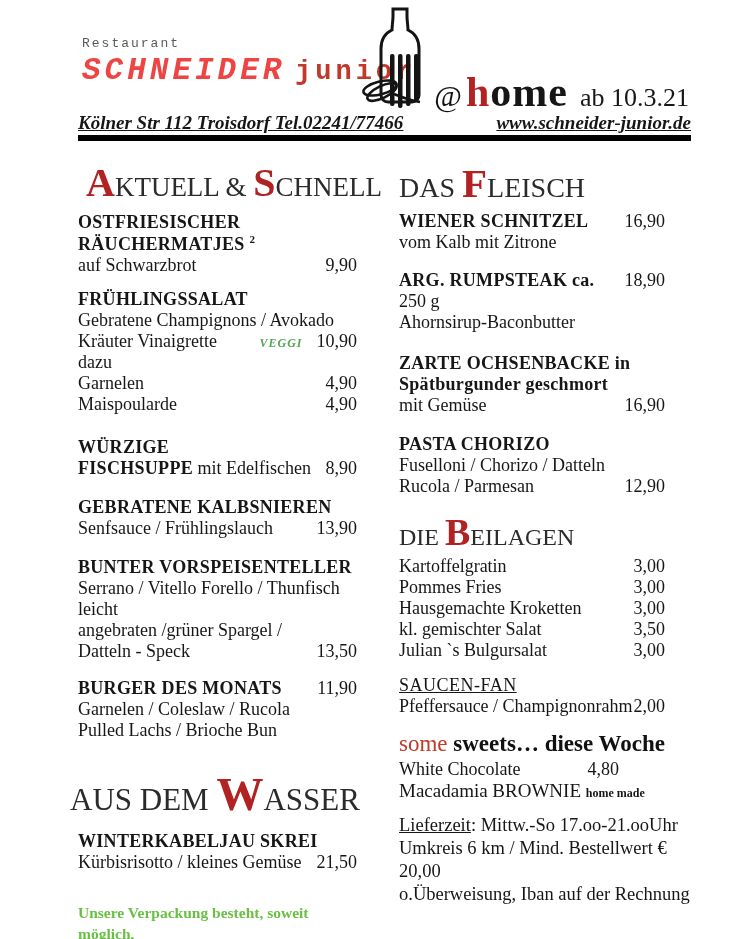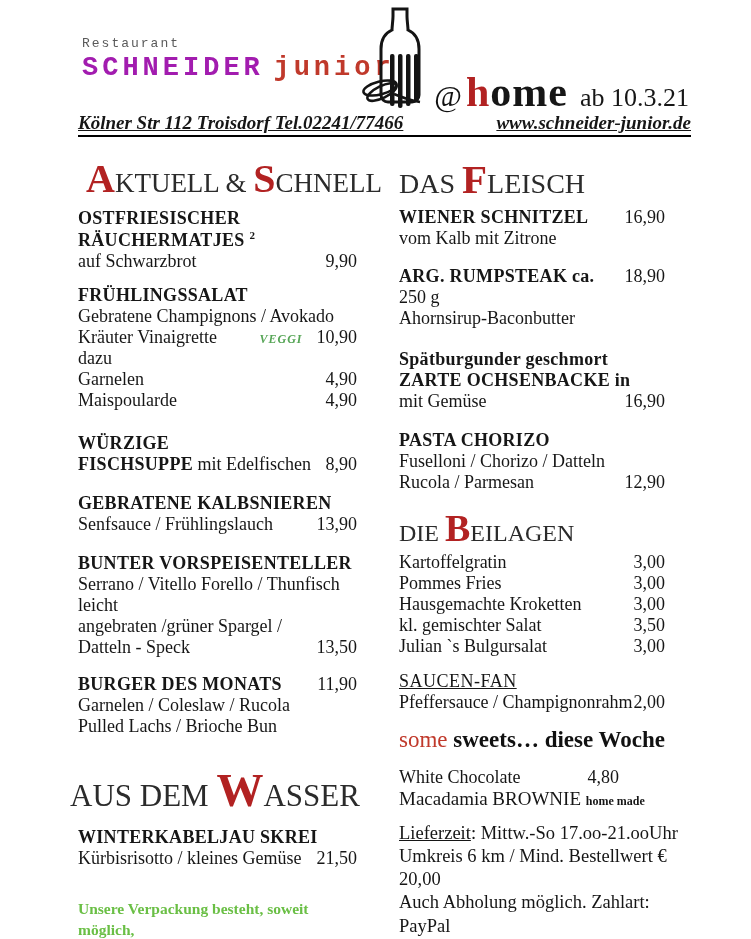--- a/index.html
+++ b/index.html
@@ -6,32 +6,32 @@
   .page {
     position:relative; width:751px; height:939px; margin:0 auto;
     background:#ffffff; color:#161616; overflow:hidden;
     font-family:"Liberation Serif", serif;
   }
   
   .header { position:relative; height:112px; }
   .brand { position:absolute; left:82px; top:36px; font-family:"Liberation Mono", monospace; }
   .brand-restaurant { font-size:13px; color:#5a5a5a; letter-spacing:2px; }
   .brand-row { margin-top:2px; }
-  .brand-schneider { font-size:27px; font-weight:bold; color:#a21caf; letter-spacing:4px; }
+  .brand-schneider { font-size:31px; font-weight:bold; color:#ef4444; letter-spacing:4px;font-style:italic; }
   .brand-junior { font-size:27px; font-weight:bold; color:#c0392b; letter-spacing:4px; }
   .logo { position:absolute; left:360px; top:6px; }
   .homeblock { position:absolute; right:62px; top:68px; white-space:nowrap; }
   .at { font-size:30px; color:#111; }
   .home { font-size:42px; font-weight:bold; letter-spacing:1px; }
   .home-h { color:#b22222; }
   .since { font-size:26px; margin-left:8px; }
   
   .addressbar {
     margin:0 60px 0 78px; display:flex; justify-content:space-between;
-    border-bottom:2px solid #000000; padding-bottom:1px;
+    border-bottom:6px solid #000000; padding-bottom:1px;
     font-size:19px; font-weight:bold; font-style:italic;
   }
   .addressbar span { text-decoration:underline; }
   
   .content { display:flex; margin:10px 58px 0 78px; gap:38px; }
   .col-left  { width:283px; }
   .col-right { width:296px; }
   
   .sech { white-space:nowrap; color:#2b2b2b; }
   .sech .cap { color:#b22222; font-weight:bold; }
@@ -49,21 +49,21 @@
   .d { font-size:18px; }
   .row { display:flex; align-items:baseline; }
   .price { margin-left:auto; font-size:18px; }
   .col-left .price { padding-right:4px; }
   .col-right .price { padding-right:28px; }
   .veggi { font-style:italic; color:#56a556; font-size:12px; font-weight:bold; letter-spacing:1px; margin-left:auto; }
   .veggi + .price { margin-left:14px; }
   sup { font-size:11px; }
   .eco { color:#6abf45; font-weight:bold; font-size:15.5px; margin-top:30px; line-height:1.35; }
   .underl { text-decoration:underline; }
-  .sweets-h { font-size:23px; margin:14px 0 14px 0; }
+  .sweets-h { font-size:23px; margin:14px 0 2px 0; }
   .sweets-red { color:#c0392b; }
   .sweets-b { font-weight:bold; color:#111; }
   .smallcap { font-size:12px; font-weight:bold; }
   .deliv { font-size:18.5px; line-height:1.25; margin-top:12px; }
   .saucen-t { font-size:18px; letter-spacing:0.5px; }
 </style>
 </head>
 <body>
 
 <div class="page">
@@ -206,22 +206,22 @@
 
       <div class="item" style="margin-top:17px">
         <div class="row">
             <span><span class="t">ARG. RUMPSTEAK ca.</span><span class="d"> 250 g</span></span>
             <span class="price">18,90</span>
           </div>
         <div class="d">Ahornsirup-Baconbutter</div>
       </div>
 
       <div class="item" style="margin-top:20px">
+        <div class="t">ZARTE OCHSENBACKE in</div>
         <div class="t">Spätburgunder geschmort</div>
-        <div class="t">ZARTE OCHSENBACKE in</div>
         <div class="row">
             <span class="d">mit Gemüse</span>
             <span class="price">16,90</span>
           </div>
       </div>
 
       <div class="item" style="margin-top:18px">
         <div class="t">PASTA CHORIZO</div>
         <div class="d">Fuselloni / Chorizo / Datteln</div>
         <div class="row">
@@ -272,19 +272,18 @@
         <div class="row" style="max-width:220px">
             <span class="d">White Chocolate</span>
             <span class="price" style="padding-right:0">4,80</span>
           </div>
         <div style="font-size:19px"><span>Macadamia BROWNIE</span> <span class="smallcap">home made</span></div>
       </div>
 
       <div class="deliv">
         <div><span class="underl">Lieferzeit</span><span>: Mittw.-So 17.oo-21.ooUhr</span></div>
         <div>Umkreis 6 km / Mind. Bestellwert € 20,00</div>
-        <div>Auch Abholung möglich. Zahlart: PayPal</div>
         <div>o.Überweisung, Iban auf der Rechnung</div>
       </div>
 
     </div>
   </div>
 </div>
 
 </body></html>

